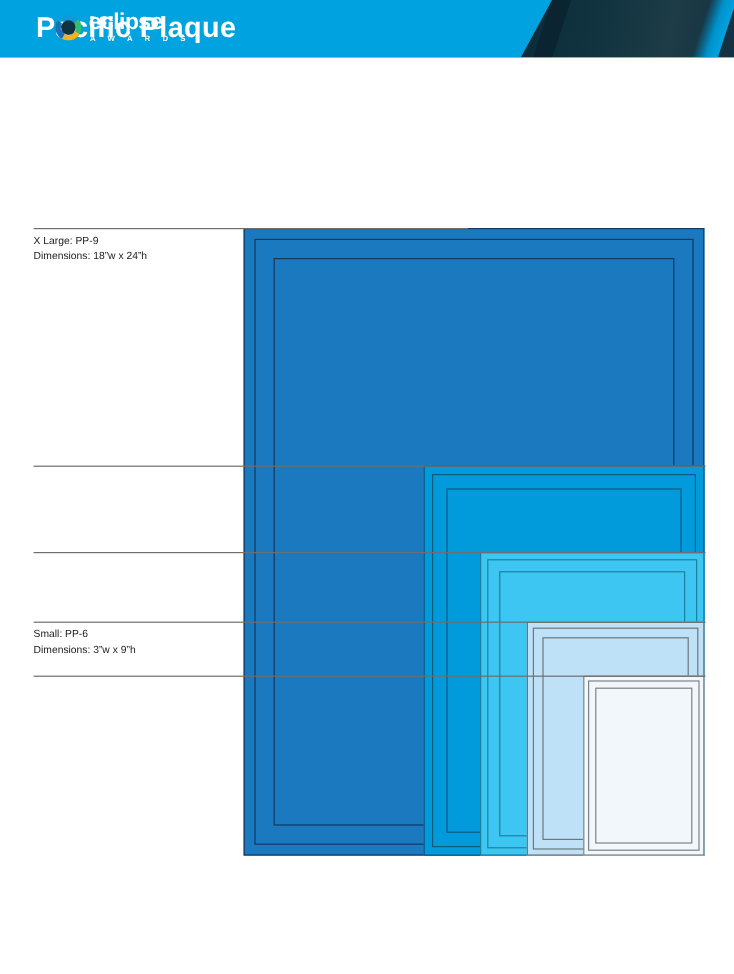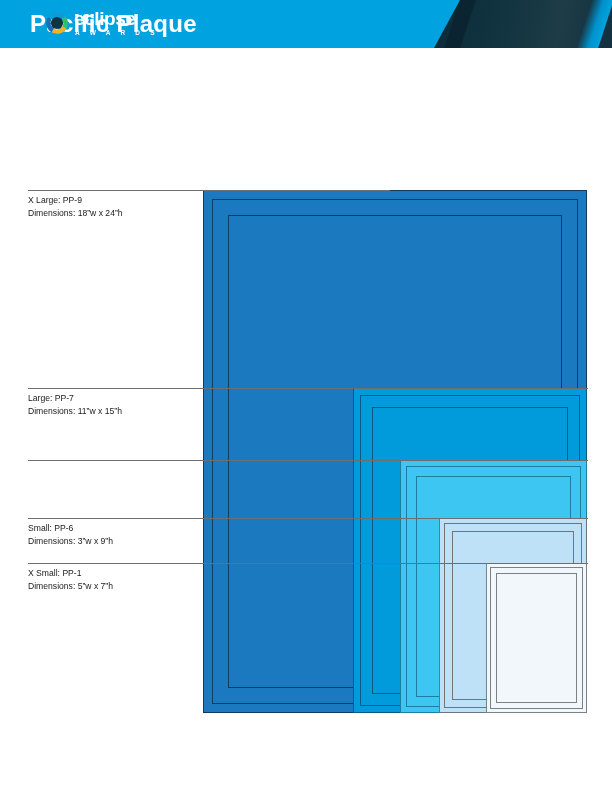--- a/index.html
+++ b/index.html
@@ -191,29 +191,21 @@
   <div class="leader" style="left:28px; top:388px; width:560px;"></div>
   <div class="leader" style="left:28px; top:460px; width:560px;"></div>
   <div class="leader" style="left:28px; top:518px; width:560px;"></div>
   <div class="leader" style="left:28px; top:563px; width:560px;"></div>
 
   <div class="callout" style="left:28px; top:194px;">
     <span class="c-name">X Large: PP-9</span>
     <span class="c-dims">Dimensions: 18”w x 24”h</span>
   </div>
 
-  <div class="callout" style="left:28px; top:392px;">
-    <span class="c-name">Large: PP-7</span>
-    <span class="c-dims">Dimensions: 11”w x 15”h</span>
-  </div>
 
 
   <div class="callout" style="left:28px; top:522px;">
     <span class="c-name">Small: PP-6</span>
     <span class="c-dims">Dimensions: 3”w x 9”h</span>
   </div>
 
-  <div class="callout" style="left:28px; top:567px;">
-    <span class="c-name">X Small: PP-1</span>
-    <span class="c-dims">Dimensions: 5”w x 7”h</span>
-  </div>
 
 </div>
 
 </body></html>

